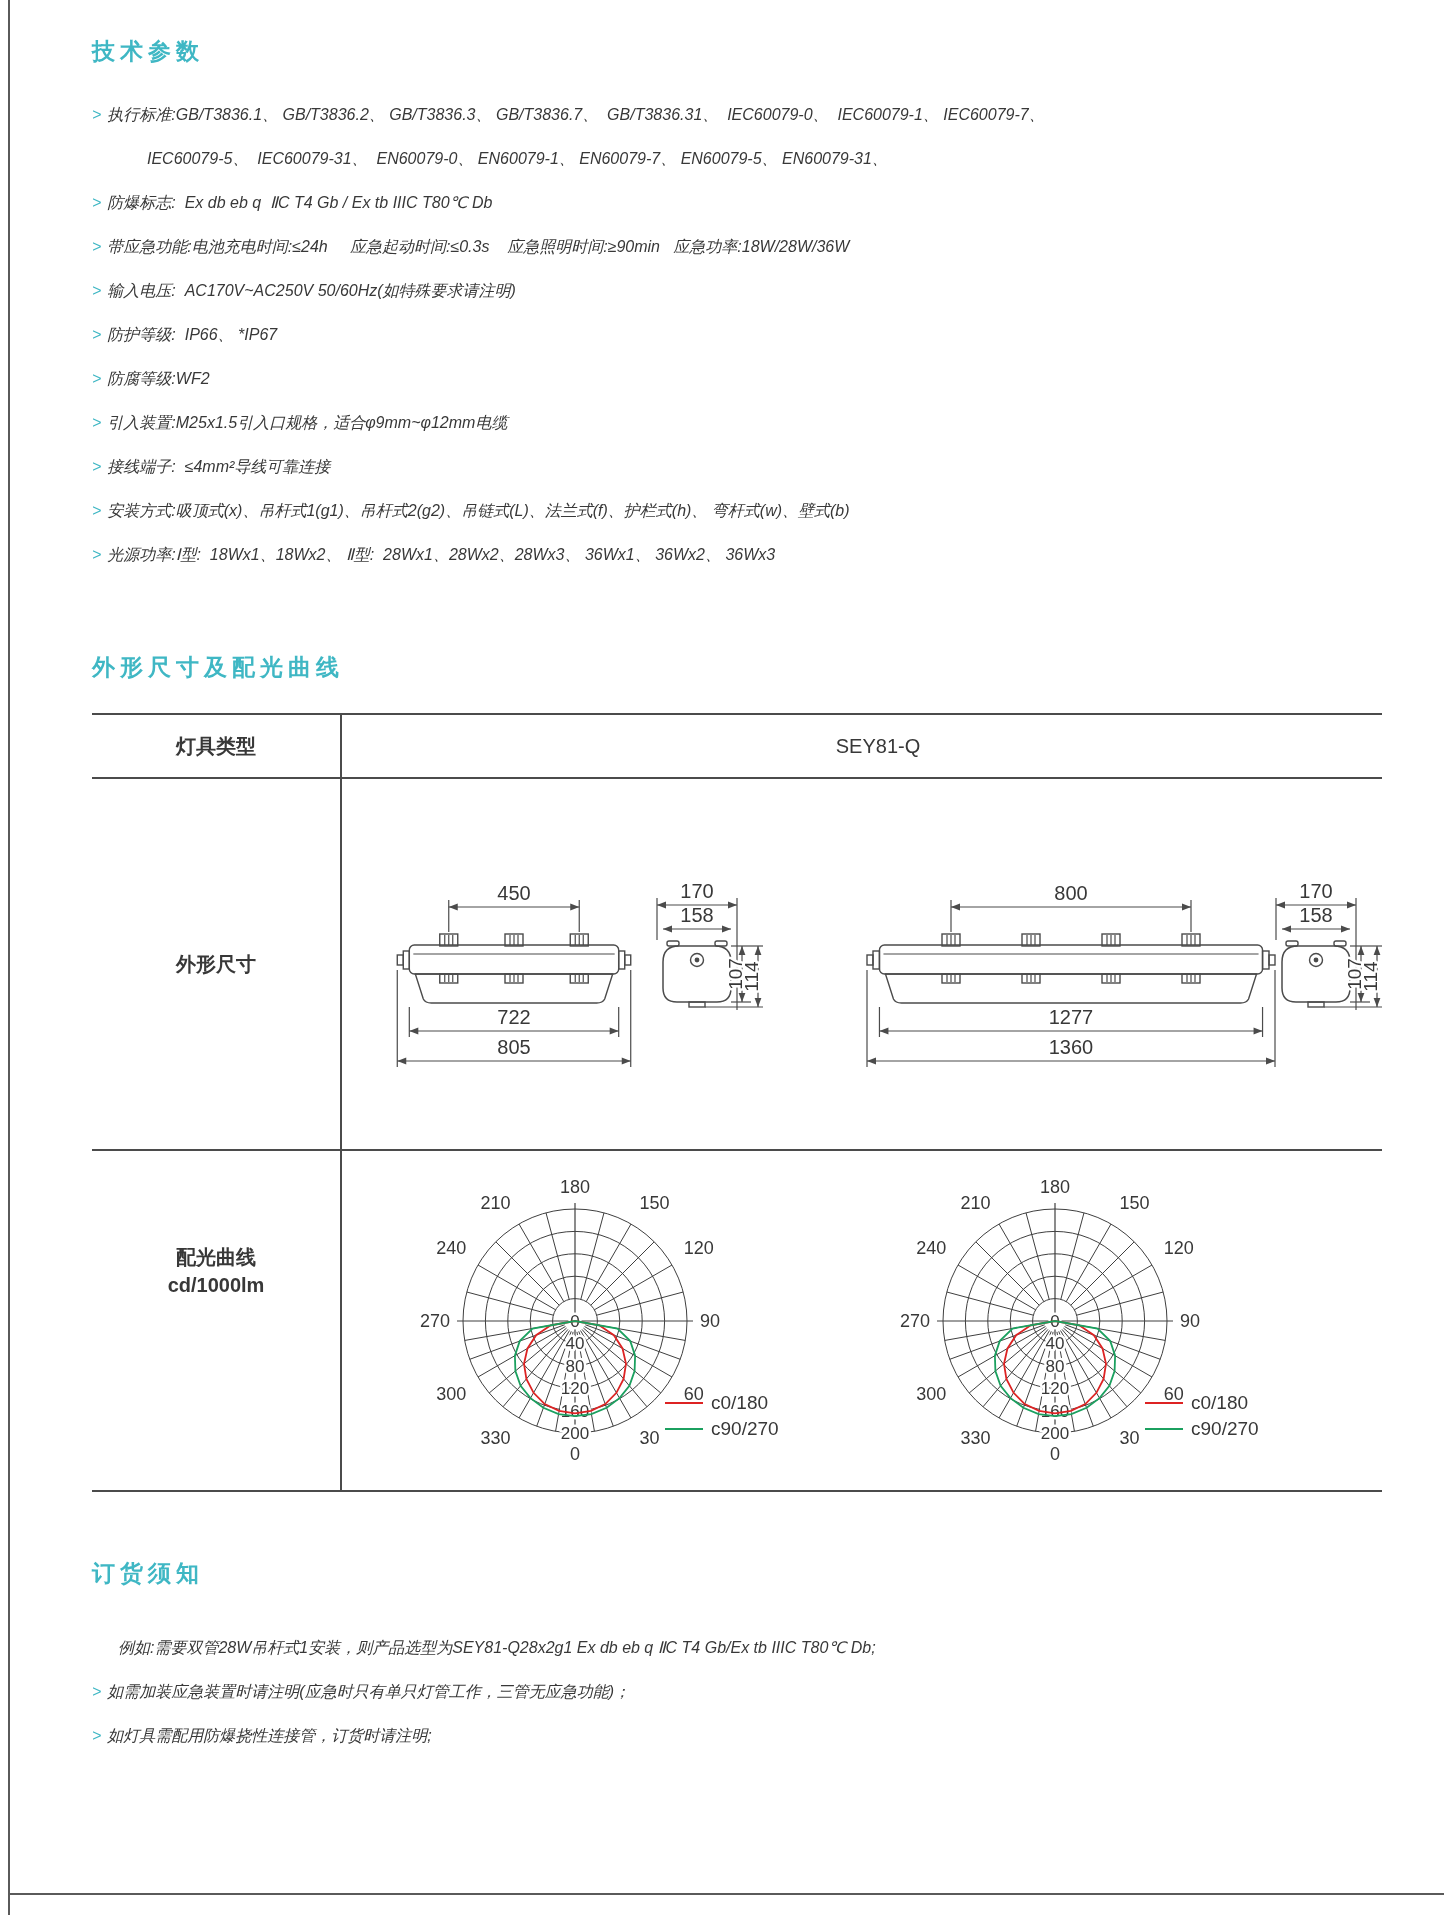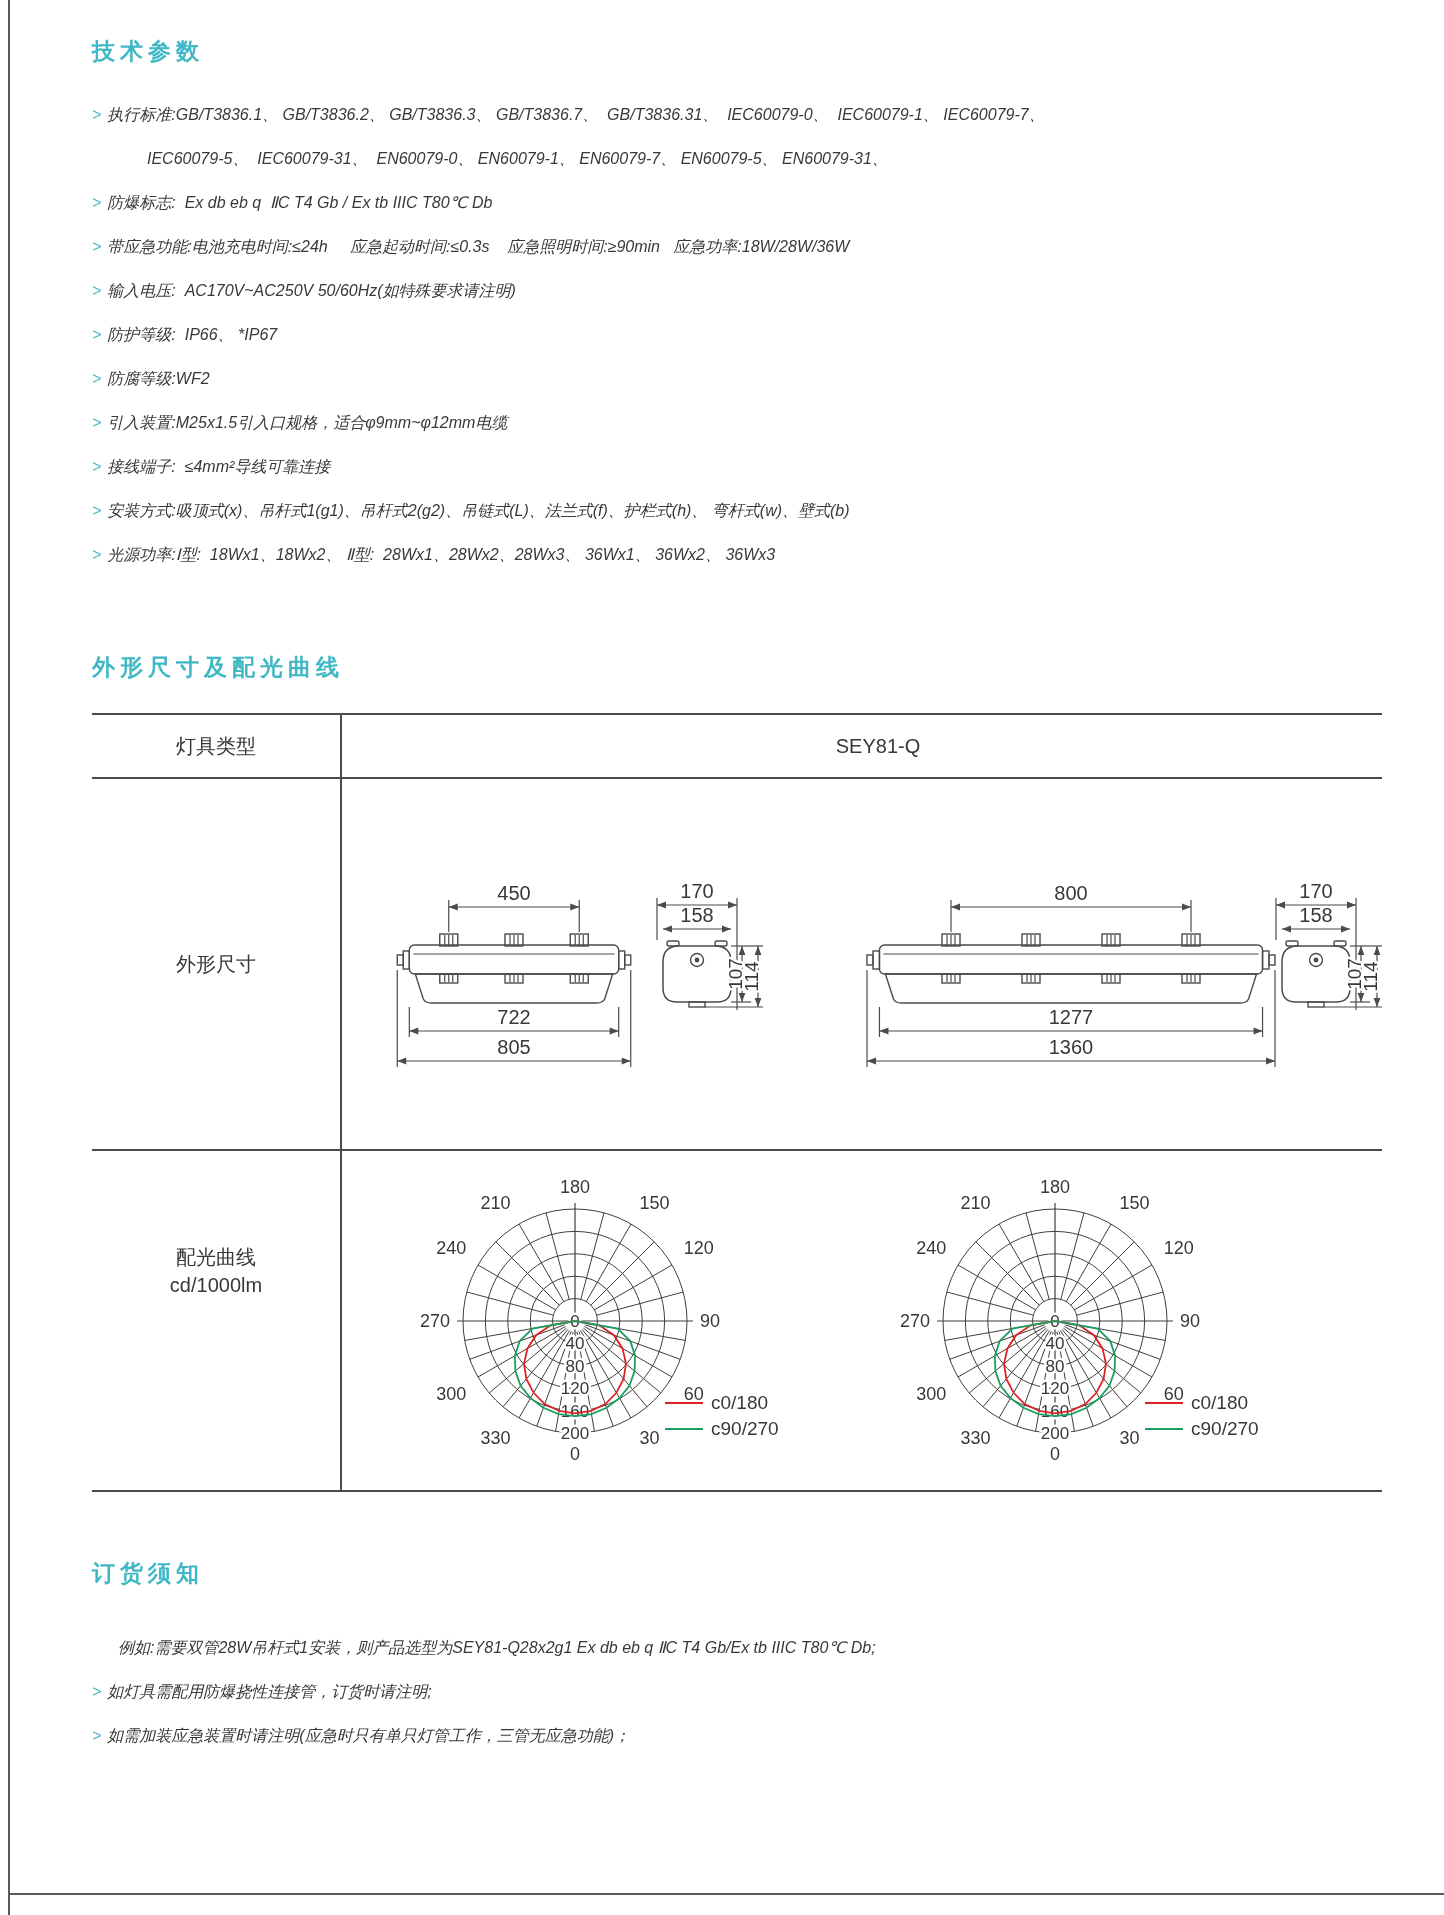--- a/index.html
+++ b/index.html
@@ -10,21 +10,21 @@
   .sec-title{position:absolute;left:92px;margin:0;font-size:23px;font-weight:600;letter-spacing:5px;color:#3fb7c4;}
   .list{position:absolute;left:92px;right:30px;}
   .line{white-space:pre;font-size:16px;line-height:24px;margin:18px 0 20px 0;color:#383838;font-style:italic;}
   .line .bullet{color:#3fb7c4;margin-right:6px;}
   .ind0{padding-left:0;}
   .ind1{padding-left:55px;}
   .ind2{padding-left:26px;}
   .tbl{position:absolute;left:92px;top:713px;width:1290px;height:775px;border-top:2px solid #4b4b4b;border-bottom:2px solid #4b4b4b;}
   .vdiv{position:absolute;left:248px;top:0;bottom:0;width:2px;background:#4b4b4b;}
   .hdiv{position:absolute;left:0;right:0;height:2px;background:#4b4b4b;}
-  .lcell{position:absolute;left:0;width:248px;display:flex;flex-direction:column;align-items:center;justify-content:center;font-size:20px;color:#383838;text-align:center;line-height:28px;}
+  .lcell{position:absolute;left:0;width:248px;display:flex;flex-direction:column;align-items:center;justify-content:center;font-size:20px;color:#383838;text-align:center;line-height:28px;font-weight:bold;}
   .c-hdr-l{top:0;height:62px;}
   .c-hdr-r{position:absolute;left:250px;width:1040px;top:0;height:62px;display:flex;align-items:center;justify-content:center;font-size:20px;padding-left:16px;}
   .c-row1-l{top:64px;height:370px;}
   .c-row2-l{top:436px;height:240px;align-items:center;}
   .draw-wrap{position:absolute;left:250px;top:64px;width:1040px;height:370px;padding-left:38px;}
   .charts-wrap{position:absolute;left:250px;top:436px;width:1040px;height:339px;}
 </style>
 </head>
 <body>
 
@@ -347,15 +347,15 @@
         <text x="286" y="254" font-size="19" fill="#383838" text-anchor="start">c0/180</text>
         <line x1="240" y1="274" x2="278" y2="274" stroke="#1ba05f" stroke-width="2.2"></line>
         <text x="286" y="280" font-size="19" fill="#383838" text-anchor="start">c90/270</text>
       </svg>
     </div>
 </div>
 
 <h2 class="sec-title" style="top:1558px">订货须知</h2>
 <div id="order-list" class="list" style="top:1618px">
     <div class="line ind2"><span>例如:需要双管28W吊杆式1安装，则产品选型为SEY81-Q28x2g1 Ex db eb q ⅡC T4 Gb/Ex tb IIIC T80℃ Db;</span></div>
+    <div class="line ind0"><span class="bullet">&gt;</span><span>如需加装应急装置时请注明(应急时只有单只灯管工作，三管无应急功能)；</span></div>
     <div class="line ind0"><span class="bullet">&gt;</span><span>如灯具需配用防爆挠性连接管，订货时请注明;</span></div>
-    <div class="line ind0"><span class="bullet">&gt;</span><span>如需加装应急装置时请注明(应急时只有单只灯管工作，三管无应急功能)；</span></div>
   </div>
 
 </body></html>

